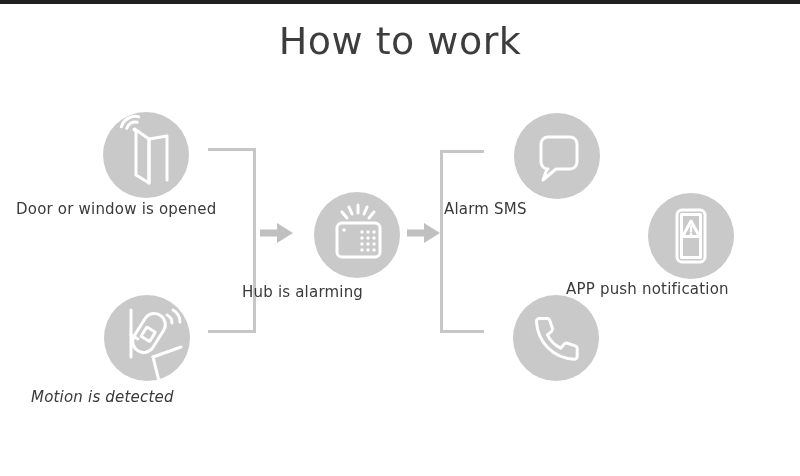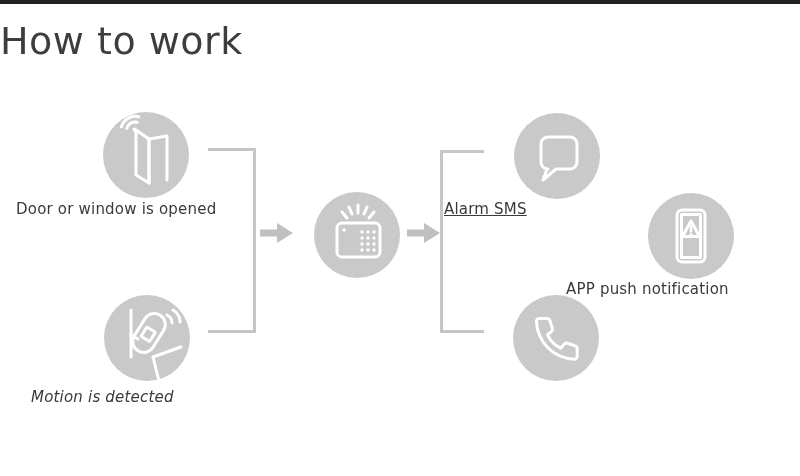--- a/index.html
+++ b/index.html
@@ -3,21 +3,21 @@
 <meta charset="utf-8">
 <style>
   html,body{margin:0;padding:0;background:#fff;}
   #canvas{
     position:relative;width:800px;height:476px;overflow:hidden;
     background:var(--background,#fff);
     font-family:"DejaVu Sans","Liberation Sans",sans-serif;
   }
   .top-bar{position:absolute;left:0;top:0;width:800px;height:4px;background:var(--top_bar,#212121);}
   .title{
-    position:absolute;left:0;top:18px;width:800px;text-align:left;
+    position:absolute;left:0;top:18px;width:800px;text-align:center;
     font-size:38px;line-height:1.25;color:var(--title_text,#3d3d3d);letter-spacing:.5px;
   }
   .circle{
     position:absolute;width:86px;height:86px;border-radius:50%;
     background:var(--circle_fill,#c9c9c9);
     display:flex;align-items:center;justify-content:center;
   }
   .circle svg{width:86px;height:86px;color:var(--icon_stroke,#ffffff);}
   .node-label{
     position:absolute;width:240px;text-align:left;
@@ -29,21 +29,21 @@
   #circle-door{left:103px;top:112px;}
   #circle-motion{left:104px;top:295px;}
   #circle-hub{left:314px;top:192px;}
   #circle-sms{left:514px;top:113px;}
   #circle-calls{left:513px;top:295px;}
   #circle-app{left:648px;top:193px;}
   
   #label-door{left:16px;top:200px;}
   #label-motion{left:31px;top:388px;font-style:italic;}
   #label-hub{left:242px;top:283px;}
-  #label-sms{left:444px;top:200px;text-decoration:underline;}
+  #label-sms{left:444px;top:200px;}
   #label-calls{left:444px;top:388px;}
   #label-app{left:566px;top:280px;}
   
   #conn-left-top{left:208px;top:148px;width:48px;height:3px;}
   #conn-left-v{left:253px;top:148px;width:3px;height:185px;}
   #conn-left-bottom{left:208px;top:330px;width:48px;height:3px;}
   #conn-right-v{left:440px;top:150px;width:3px;height:183px;}
   #conn-right-top{left:440px;top:150px;width:44px;height:3px;}
   #conn-right-bottom{left:440px;top:330px;width:44px;height:3px;}
   #arrow-to-hub{left:260px;top:223px;}
@@ -128,20 +128,21 @@
           <circle cx="60" cy="46" r="1.7"></circle>
         <circle cx="48" cy="52" r="1.7"></circle>
           <circle cx="54" cy="52" r="1.7"></circle>
           <circle cx="60" cy="52" r="1.7"></circle>
         <circle cx="48" cy="58" r="1.7"></circle>
           <circle cx="54" cy="58" r="1.7"></circle>
           <circle cx="60" cy="58" r="1.7"></circle>
       </g>
     </svg>
   </div>
+  <div class="node-label" id="label-hub">Hub is alarming</div>
 
   <div class="circle" id="circle-sms">
     <svg viewBox="0 0 86 86">
       <path d="M34,24 h22 a7,7 0 0 1 7,7 v18 a7,7 0 0 1 -7,7 h-14 l-13,11 l4,-11 h1 a7,7 0 0 1 -7,-7 v-18 a7,7 0 0 1 7,-7 z" stroke="currentColor" stroke-width="3" fill="none" stroke-linejoin="round"></path>
     </svg>
   </div>
   <div class="node-label" id="label-sms">Alarm SMS</div>
 
   <div class="circle" id="circle-calls">
     <svg viewBox="0 0 86 86">

